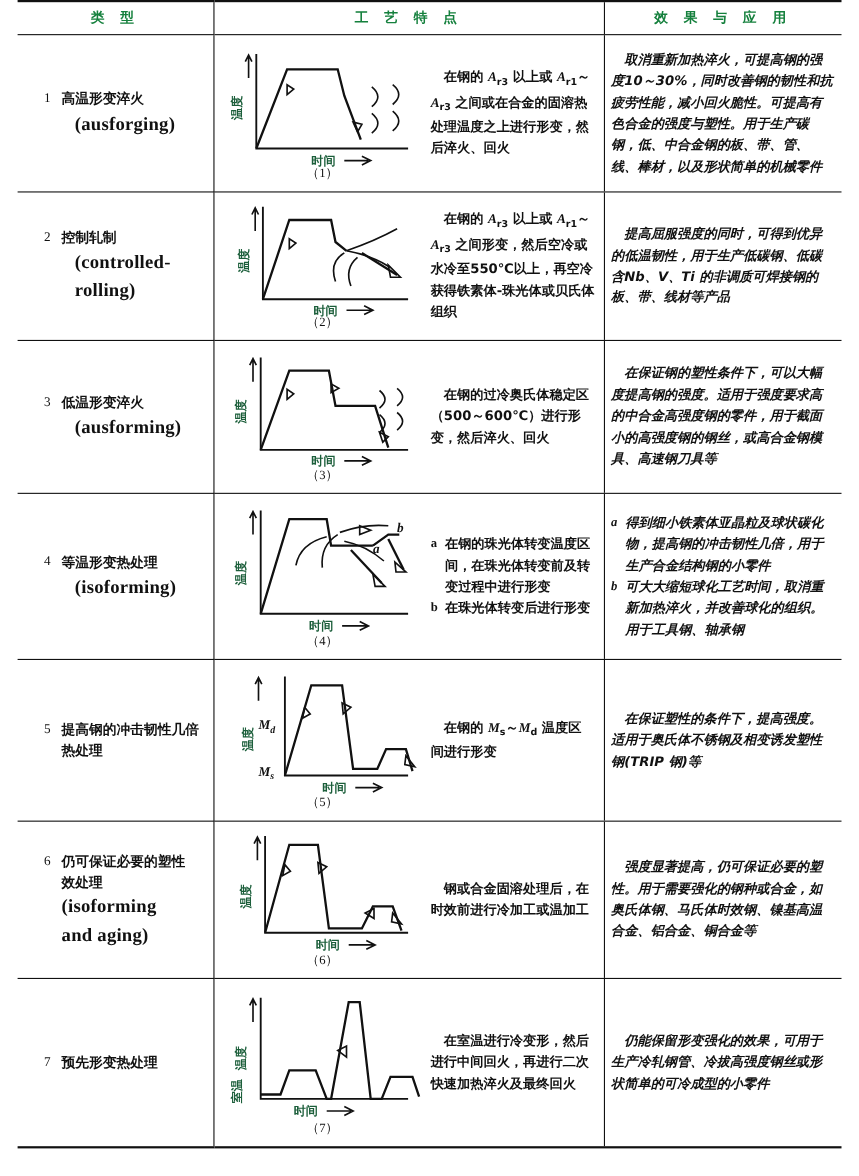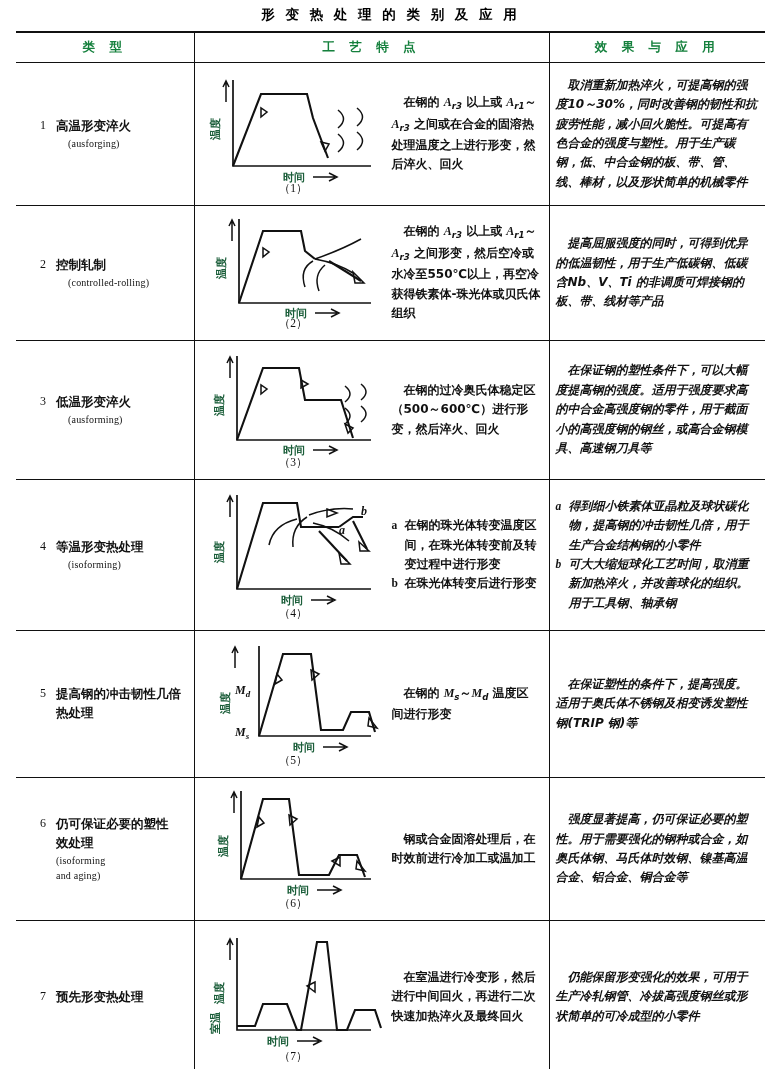--- a/index.html
+++ b/index.html
@@ -73,22 +73,22 @@
   }
   .type-name {
     font-size: 12.5px;
     font-weight: bold;
     line-height: 1.5;
     white-space: pre-line;
   }
   .type-en {
     display: block;
     font-family: "Liberation Serif", serif;
-    font-weight: normal;
-    font-size: 10px;
+    font-weight: bold;
+    font-size: 17px;
     letter-spacing: .2px;
     padding-left: 12px;
     white-space: pre-line;
   }
   .type-en.flush { padding-left: 0; }
 
   
   .proc-cell {
     display: flex;
     align-items: center;
@@ -133,21 +133,20 @@
   .eff-ab { text-indent: 0; }
 
   var, .mi {
     font-family: "Liberation Serif", serif;
     font-style: italic;
     font-weight: bold;
   }
   .sub {
     font-size: .72em;
     vertical-align: sub;
-    font-style: italic;
   }
   .axis-label {
     font-size: 11px;
     font-weight: bold;
     fill: #1b5e3a;
   }
   .axis-label-v {
     font-size: 11px;
     font-weight: bold;
     fill: #1b5e3a;
@@ -174,21 +173,20 @@
     font-weight: bold;
     font-size: 12px;
     fill: #111;
   }
 </style>
 </head>
 <body>
 
 <div class="page">
 
-  <div class="doc-title">形 变 热 处 理 的 类 别 及 应 用</div>
 
   <table class="main">
     <colgroup>
         <col class="c1">
         <col class="c2">
         <col class="c3">
       </colgroup>
     <thead>
       <tr>
         <th>类    型</th>

